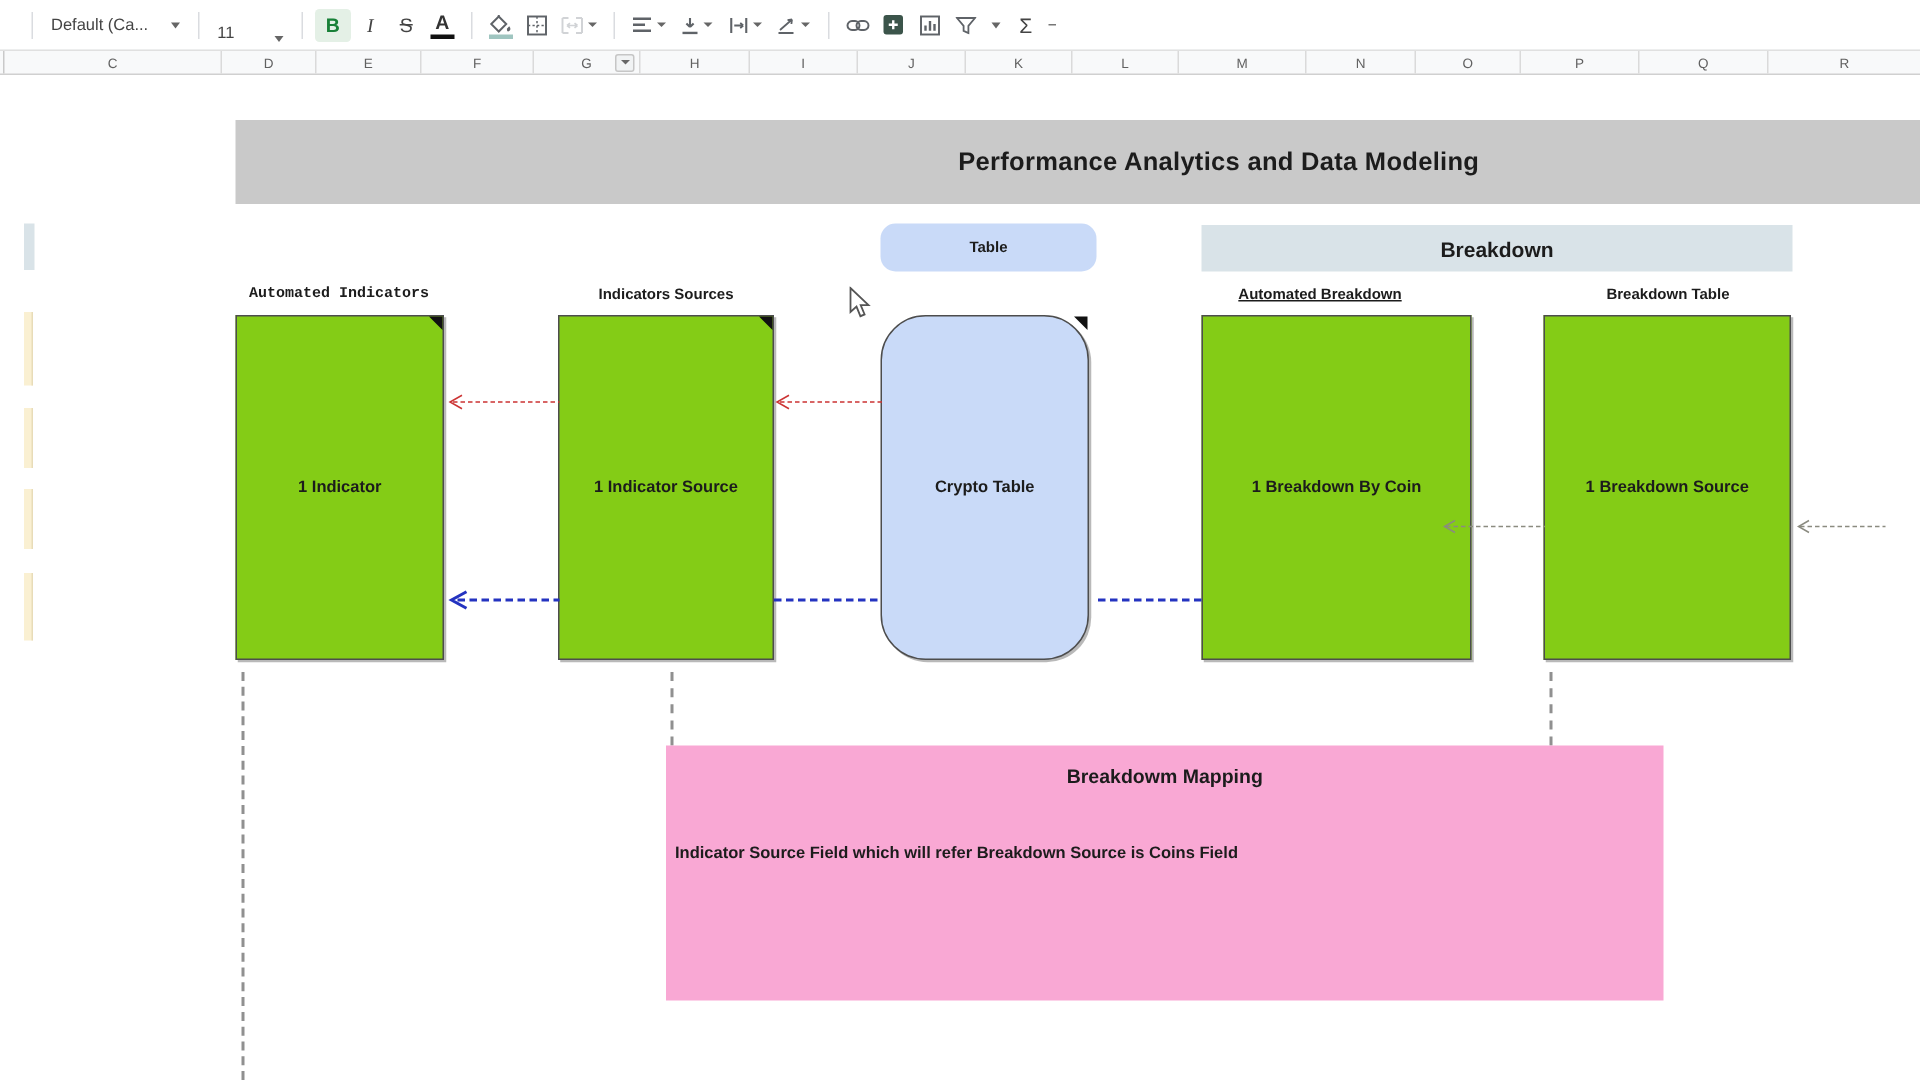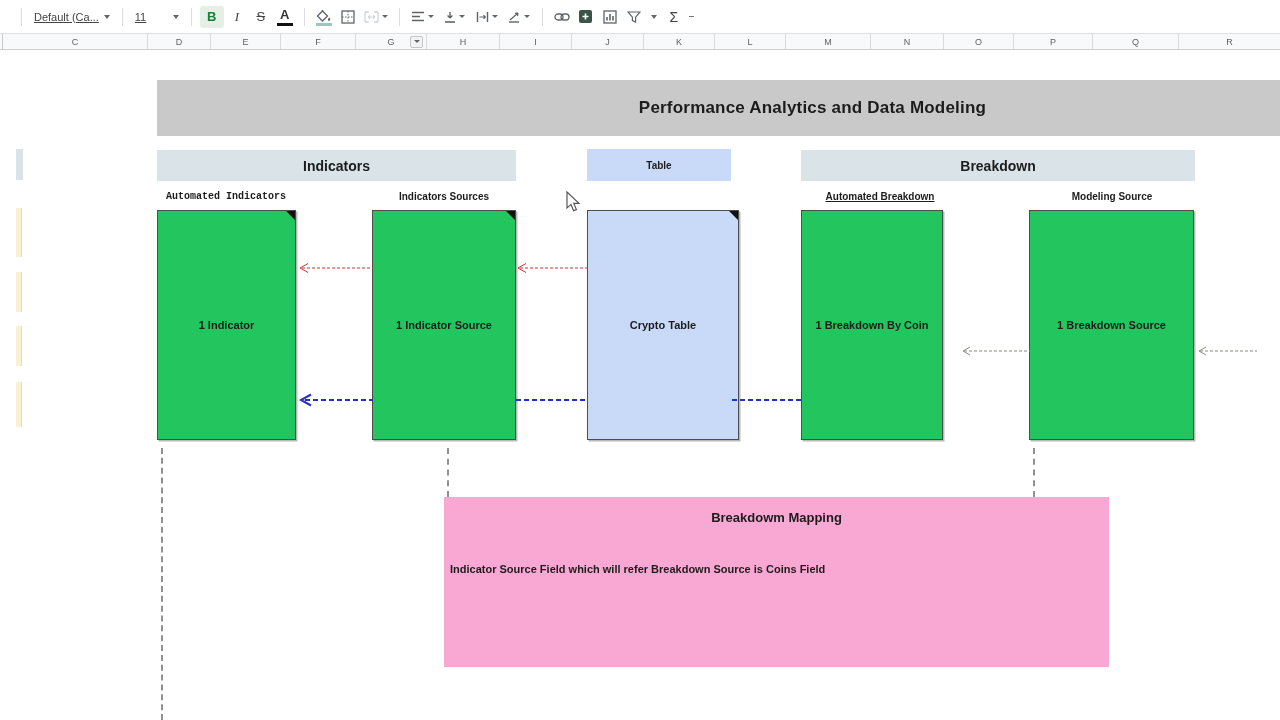--- a/index.html
+++ b/index.html
@@ -12,21 +12,21 @@
   .toolbar{
     position:absolute;top:0;left:0;width:1280px;height:33px;
     background:#ffffff;display:flex;align-items:center;
     padding-left:14px;box-sizing:border-box;color:#5f6368;
   }
   .tb-sep{width:1px;height:18px;background:#dadce0;margin:0 7px;flex:0 0 auto;}
   .tb-btn{
     min-width:22px;height:22px;display:flex;align-items:center;justify-content:center;
     border-radius:3px;font-size:13px;color:#444;flex:0 0 auto;margin:0 1px;cursor:default;
   }
-  .tb-text{font-size:11px;color:#444;display:flex;align-items:center;gap:5px;padding:0 4px;text-decoration:underline;}
+  .tb-text{font-size:11px;color:#444;display:flex;align-items:center;gap:15px;padding:0 4px;}
   .caret{width:0;height:0;border-left:3.5px solid transparent;border-right:3.5px solid transparent;border-top:4px solid #666;display:inline-block;}
   .caret.sm{border-left-width:3px;border-right-width:3px;border-top-width:3.5px;}
   .bold-btn{font-weight:bold;color:#188038;background:#e4f0e6;width:24px;}
   .italic-btn{font-style:italic;font-family:"Liberation Serif",serif;}
   .strike-btn{text-decoration:line-through;}
   .acolor{position:relative;font-weight:bold;color:#333;line-height:1;}
   .acolor .bar{position:absolute;left:3px;right:3px;bottom:2px;height:3px;background:#111;}
   .fill-btn{position:relative;}
   .fill-btn .bar{position:absolute;left:3px;right:3px;bottom:2px;height:3px;background:#9fc5c0;}
   .merge-dim svg{opacity:.45;}
@@ -57,21 +57,21 @@
   }
   .banner-title{font-size:17px;font-weight:bold;color:#1c1c1c;letter-spacing:.2px;}
   .sec-hdr{
     display:flex;align-items:center;justify-content:center;
     font-weight:bold;color:#1c1c1c;
   }
   .sec-bluegray{background:#d9e3e8;}
   .sec-blue{background:#c9daf8;}
   .grp-label{font-size:10px;font-weight:bold;color:#1c1c1c;text-align:center;}
   .shape-box{
-    top:159px;height:230px;background:#22c55e;border:1.5px solid #4d4d4d;
+    top:159px;height:230px;background:#84cc16;border:1.5px solid #4d4d4d;
     box-shadow:1.5px 1.5px 0 rgba(100,100,100,.45);
     display:flex;align-items:center;justify-content:center;
   }
   .shape-box.blue{background:#c9daf8;}
   .shape-box .lbl{font-size:11px;font-weight:bold;color:#1c1c1c;}
   .corner-tri{position:absolute;top:0;right:0;width:0;height:0;
     border-top:9px solid #111;border-left:9px solid transparent;}
   .vdash{width:0;border-left:2px dashed #909090;}
   .pinkbox{
     left:428px;top:446px;width:665px;height:170px;background:#f9a8d4;
@@ -88,21 +88,21 @@
 </head>
 <body>
 
 <div class="toolbar">
   <div class="tb-sep"></div>
   <div class="tb-btn tb-text">
     <span>Default (Ca...</span>
     <span class="caret"></span>
   </div>
   <div class="tb-sep"></div>
-  <div class="tb-btn tb-text" style="min-width:44px;justify-content:space-between;">
+  <div class="tb-btn tb-text" style="min-width:44px;justify-content:space-between;align-items:flex-end;">
     <span>11</span>
     <span class="caret"></span>
   </div>
   <div class="tb-sep"></div>
   <div class="tb-btn bold-btn">B</div>
   <div class="tb-btn italic-btn">I</div>
   <div class="tb-btn strike-btn">S</div>
   <div class="tb-btn acolor">
     <span style="margin-bottom:4px;">A</span>
     <span class="bar"></span>
@@ -222,48 +222,45 @@
   <div class="abs frag frag-bluegray" style="top:98px;height:31px;"></div>
   <div class="abs frag frag-cream" style="top:157px;height:49px;"></div>
   <div class="abs frag frag-cream" style="top:221px;height:40px;"></div>
   <div class="abs frag frag-cream" style="top:275px;height:40px;"></div>
   <div class="abs frag frag-cream" style="top:331px;height:45px;"></div>
 
   <div class="abs banner">
     <span class="banner-title">Performance Analytics and Data Modeling</span>
   </div>
 
-  <div class="abs sec-hdr sec-bluegray" style="left:141px;top:99px;width:359px;height:31px;font-size:14px;">
-    <span>Indicators</span>
-  </div>
-  <div class="abs sec-hdr sec-blue" style="left:571px;top:98px;width:144px;height:32px;font-size:10px;">
+  <div class="abs sec-hdr sec-blue" style="left:571px;top:98px;width:144px;height:32px;font-size:10px;border-radius:10px;">
     <span>Table</span>
   </div>
   <div class="abs sec-hdr sec-bluegray" style="left:785px;top:99px;width:394px;height:31px;font-size:14px;">
     <span>Breakdown</span>
   </div>
 
   <div class="abs grp-label" style="left:135px;top:140px;width:150px;font-family:Liberation Mono, monospace;">Automated Indicators</div>
   <div class="abs grp-label" style="left:353px;top:140px;width:150px;">Indicators Sources</div>
   <div class="abs grp-label" style="left:789px;top:140px;width:150px;text-decoration:underline;">Automated Breakdown</div>
-  <div class="abs grp-label" style="left:1021px;top:140px;width:150px;">Modeling Source</div>
+  <div class="abs grp-label" style="left:1021px;top:140px;width:150px;">Breakdown Table</div>
 
   <div class="abs shape-box" style="left:141px;width:139px;">
     <span class="lbl">1 Indicator</span>
     <span class="corner-tri"></span>
   </div>
   <div class="abs shape-box" style="left:356px;width:144px;">
     <span class="lbl">1 Indicator Source</span>
     <span class="corner-tri"></span>
   </div>
-  <div class="abs shape-box blue" style="left:571px;width:152px;">
+  <div class="abs shape-box blue" style="left:571px;width:139px;border-radius:30px;">
     <span class="lbl">Crypto Table</span>
     <span class="corner-tri"></span>
   </div>
-  <div class="abs shape-box" style="left:785px;width:142px;">
+  <div class="abs shape-box" style="left:785px;width:180px;">
     <span class="lbl">1 Breakdown By Coin</span>
   </div>
   <div class="abs shape-box" style="left:1013px;width:165px;align-items:center;">
     <span class="lbl">1 Breakdown Source</span>
   </div>
 
   <svg class="arrow-svg" style="left:281px;top:211px;" width="76" height="12">
     <line x1="5" y1="6" x2="76" y2="6" stroke="#cc3333" stroke-width="1" stroke-dasharray="3,2"></line>
     <polyline points="11,1.5 3,6 11,10.5" fill="none" stroke="#cc3333" stroke-width="1"></polyline>
   </svg>

